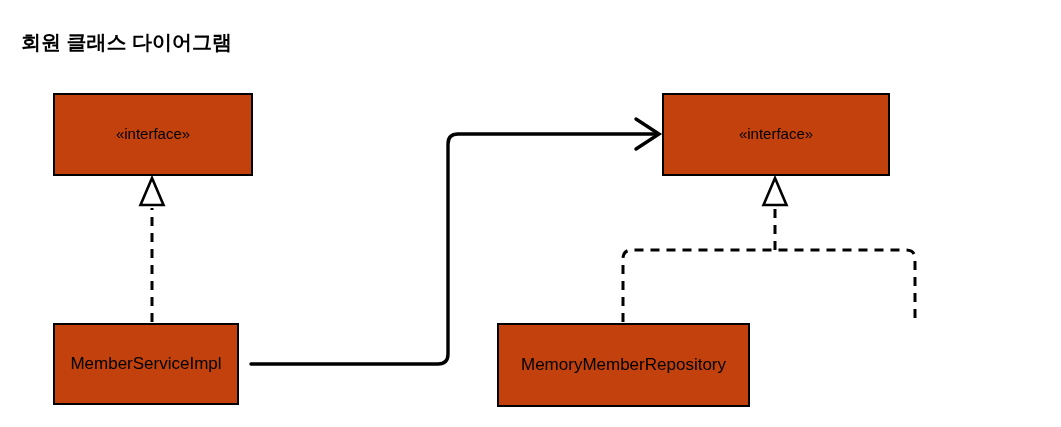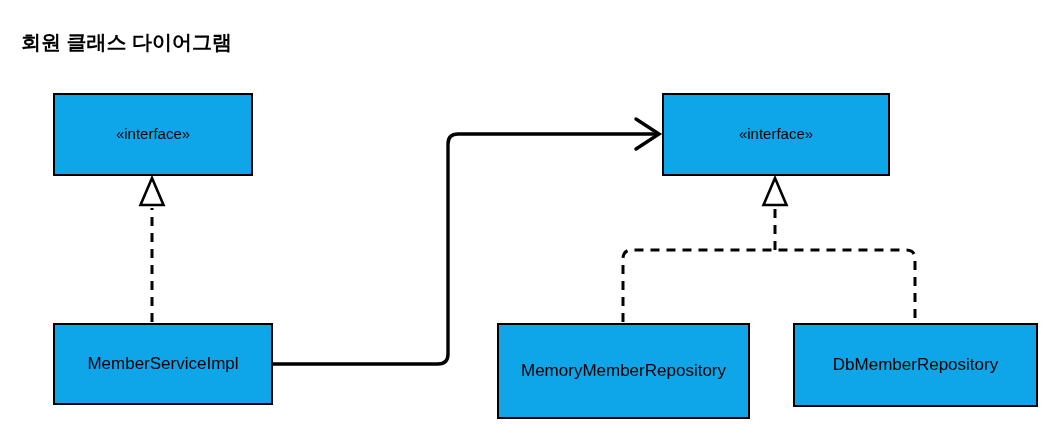--- a/index.html
+++ b/index.html
@@ -22,21 +22,21 @@
     font-weight: 700;
     color: #000000;
     letter-spacing: 0px;
     white-space: nowrap;
     text-align: center;
   }
 
   .uml-box {
     position: absolute;
     border: 2px solid #000000;
-    background: #0ea5e9;
+    background: #c2410c;
     display: flex;
     flex-direction: column;
     align-items: center;
     justify-content: center;
     text-align: left;
     color: #000000;
   }
   .uml-box .stereotype {
     font-size: 15px;
     font-weight: 400;
@@ -48,22 +48,22 @@
     line-height: 1.3;
   }
   .uml-box .class-name-plain {
     font-size: 17px;
     font-weight: 400;
     line-height: 1.3;
   }
 
   #box-member-service      { left: 53px;  top: 93px;  width: 200px; height: 83px; }
   #box-member-repository   { left: 662px; top: 93px;  width: 228px; height: 83px; }
-  #box-member-service-impl { left: 53px;  top: 323px; width: 220px; height: 82px; }
-  #box-memory-member-repo  { left: 497px; top: 323px; width: 253px; height: 96px; }
+  #box-member-service-impl { left: 53px;  top: 323px; width: 186px; height: 82px; }
+  #box-memory-member-repo  { left: 497px; top: 323px; width: 253px; height: 84px; }
   #box-db-member-repo      { left: 793px; top: 323px; width: 245px; height: 84px; }
 
   svg.edges {
     position: absolute;
     left: 0; top: 0;
     width: 1061px;
     height: 427px;
     pointer-events: none;
   }
 </style>
@@ -105,17 +105,14 @@
   </div>
 
   <div class="uml-box" id="box-member-service-impl">
     <div class="class-name-plain">MemberServiceImpl</div>
   </div>
 
   <div class="uml-box" id="box-memory-member-repo">
     <div class="class-name-plain">MemoryMemberRepository</div>
   </div>
 
-  <div class="uml-box" id="box-db-member-repo">
-    <div class="class-name-plain">DbMemberRepository</div>
-  </div>
 
 </div>
 
 </body></html>

